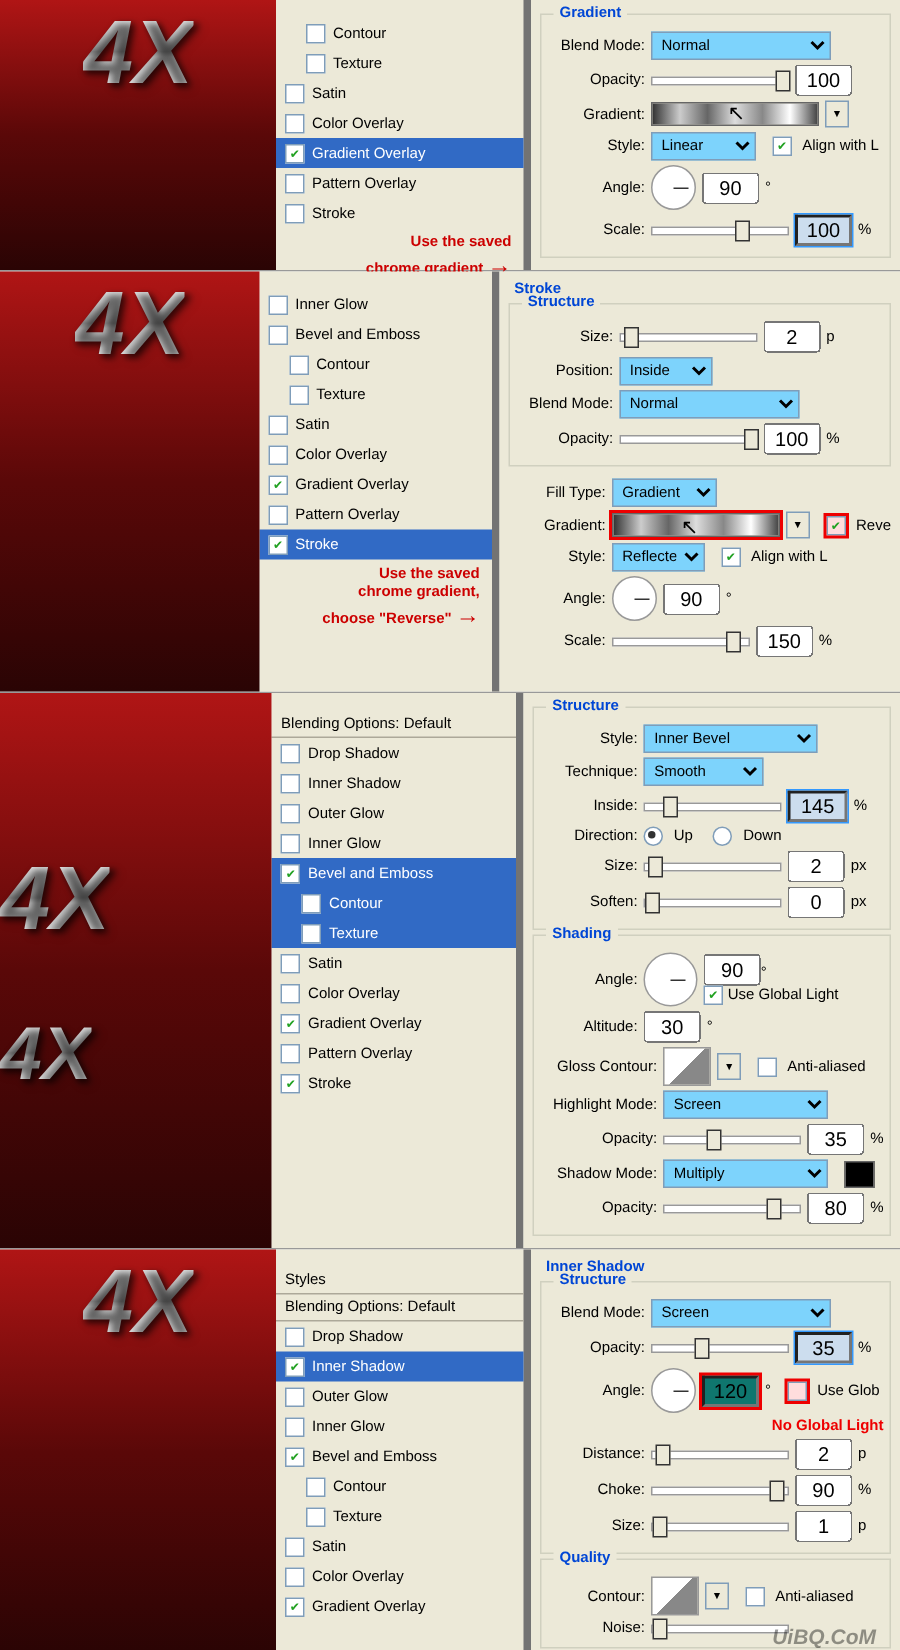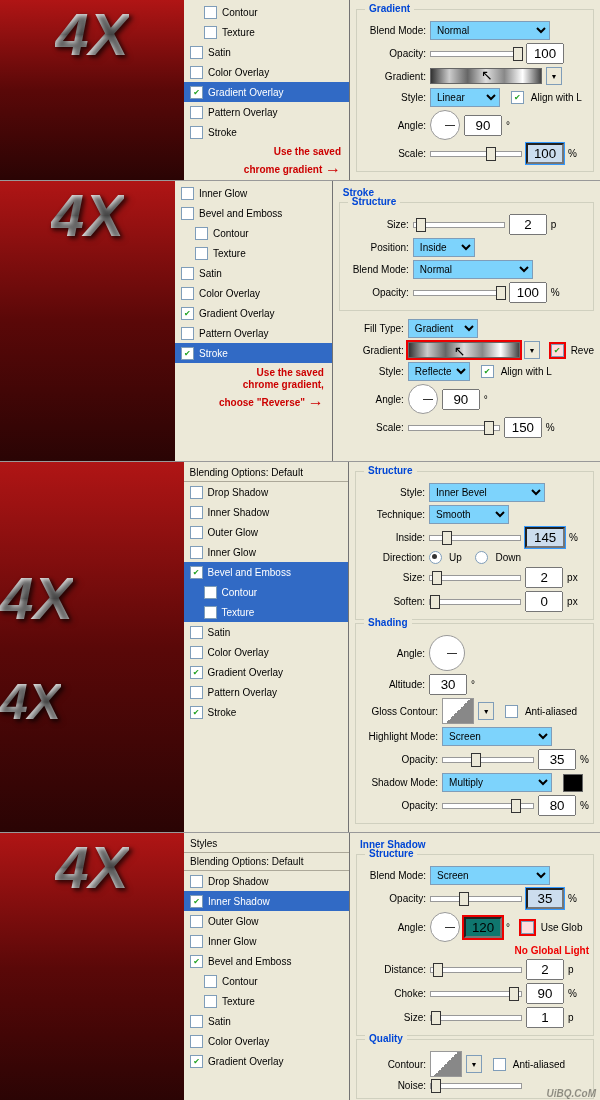--- a/index.html
+++ b/index.html
@@ -1,19 +1,19 @@
 <!DOCTYPE html>
 <html><head>
 <meta charset="utf-8">
 <style>
 body{margin:0;font-family:Arial,sans-serif;font-size:10px;background:#fff;width:600px}
 .section{display:flex;border-bottom:1px solid #999}
 .preview{width:184px;background:linear-gradient(to bottom,#b01515,#5a0808,#2a0404);display:flex;align-items:flex-start;justify-content:center;position:relative}
 .logo{font-size:60px;font-weight:900;font-style:italic;color:#fff;text-shadow:2px 2px 4px rgba(0,0,0,.5);background:linear-gradient(to bottom,#fff 0%,#ccc 30%,#888 50%,#bbb 55%,#fff 100%);-webkit-background-clip:text;-webkit-text-fill-color:transparent;filter:drop-shadow(2px 2px 2px rgba(0,0,0,.4))}
-.styleslist{width:165px;background:#ece9d8;border-right:1px solid #737373;padding:2px 0}
+.styleslist{width:165px;background:#ece9d8;border-right:5px solid #737373;padding:12px 0}
 .row{display:flex;align-items:center;padding:2px 6px;height:16px}
 .row.selected{background:#316ac5;color:#fff}
 .row.sub{padding-left:20px}
 .cb{width:11px;height:11px;border:1px solid #7f9db9;background:#fff;margin-right:5px;display:inline-flex;align-items:center;justify-content:center;font-size:8px;color:#21a121}
 .cb.on::after{content:"✔"}
 .hdr{padding:3px 6px;border-bottom:1px solid #aca899}
 .note{color:#c00;font-weight:bold;text-align:right;padding:4px 8px;font-size:10px;line-height:1.2}
 .arrow{color:#c00;font-size:16px}
 .props{flex:1;background:#ece9d8;padding:6px;position:relative}
 .group{border:1px solid #d0d0bf;margin:3px 0;padding:8px 4px 4px;position:relative}
@@ -32,21 +32,21 @@
 .angledial::after{content:"";position:absolute;width:10px;height:1px;background:#333;top:50%;left:50%;transform-origin:left}
 .scb{width:11px;height:11px;border:1px solid #7f9db9;background:#fff;display:inline-flex;align-items:center;justify-content:center;font-size:8px;color:#21a121;margin-right:3px}
 .scb.on::after{content:"✔"}
 .scb.redbox{outline:2px solid #e00;background:#fdd}
 .radio{width:11px;height:11px;border:1px solid #7f9db9;border-radius:50%;background:#fff;display:inline-block;margin-right:3px;position:relative}
 .radio.on::after{content:"";position:absolute;width:5px;height:5px;background:#333;border-radius:50%;top:2px;left:2px}
 .contour{width:30px;height:24px;border:1px solid #999;background:linear-gradient(135deg,#fff 50%,#888 50%);display:inline-block}
 .cursor{position:absolute;font-size:14px;pointer-events:none}
 .numbox.hl{background:#cde;outline:1px solid #39f}
 .numbox.redhl{background:#0f766e;outline:2px solid #e00}
-.wm{position:absolute;bottom:4px;right:4px;font-size:10px;font-weight:bold;color:rgba(0,0,0,.4);font-style:italic}
+.wm{position:absolute;bottom:4px;right:16px;font-size:14px;font-weight:bold;color:rgba(0,0,0,.4);font-style:italic}
 .rednote{color:#e00;font-weight:bold;font-size:10px;text-align:right}
 .swatch{width:18px;height:16px;border:1px solid #666;background:#000;display:inline-block}
 </style>
 </head>
 <body>
 
 <div class="section" style="height:180px">
   <div class="preview">
       <div class="logo">4X</div>
     </div>
@@ -315,20 +315,21 @@
           </span>
           <input class="numbox" value="0" style="">
           <span>px</span>
         </div>
     </div>
     <div class="group">
       <div class="gtitle">Shading</div>
       <div class="prow">
           <span class="lbl">Angle:</span>
           <span class="angledial" style="width:34px;height:34px"></span>
+          <div><input class="numbox" value="90" style=""><span>°</span><br><span class="scb on"></span><span>Use Global Light</span></div>
         </div>
       <div class="prow">
           <span class="lbl">Altitude:</span>
           <input class="numbox" value="30" style="">
           <span>°</span>
         </div>
       <div class="prow"><span class="lbl" style="width:78px">Gloss Contour:</span><span class="contour"></span><span class="dropbtn">▼</span>&nbsp;<span class="scb"></span><span>Anti-aliased</span></div>
       <div class="prow">
           <span class="lbl" style="width:78px">Highlight Mode:</span>
           <select style="width:110px"><option>Screen</option></select>

